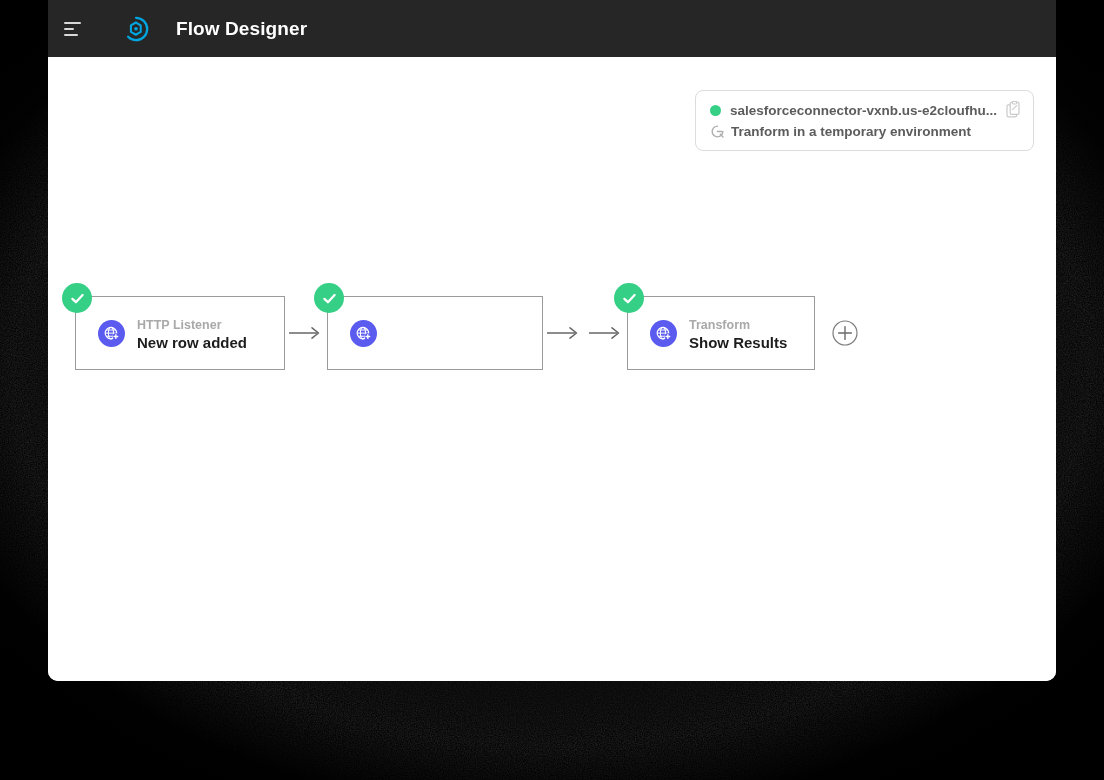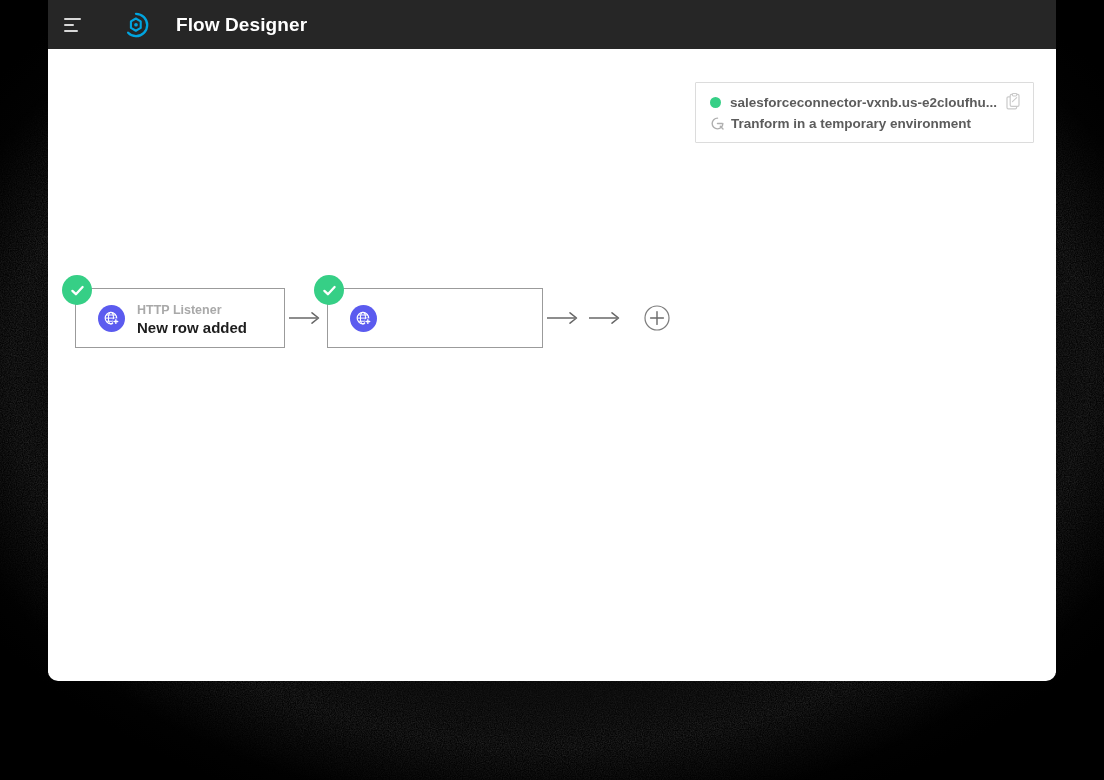--- a/index.html
+++ b/index.html
@@ -33,21 +33,21 @@
     width: 1008px;
     height: 681px;
     z-index: 2;
     border-radius: 0 0 10px 10px;
     overflow: hidden;
     background: #ffffff;
   }
 
   
   #topbar {
-    height: 49px;
+    height: 57px;
     background: #262626;
     display: flex;
     align-items: center;
     padding-left: 14px;
     gap: 16px;
   }
 
   #hamburger-button {
     width: 30px;
     height: 30px;
@@ -94,21 +94,21 @@
     background: #ffffff;
   }
 
   
   #status-panel {
     position: absolute;
     left: 647px;
     top: 33px;
     width: 339px;
     border: 1px solid #dcdcdc;
-    border-radius: 1px;
+    border-radius: 8px;
     background: #ffffff;
     padding: 10px 12px 11px 14px;
   }
 
   .status-row {
     display: flex;
     align-items: center;
     white-space: nowrap;
   }
   #status-row-env { margin-bottom: 5px; }
@@ -158,21 +158,21 @@
   #flow-row {
     position: absolute;
     left: 27px;
     top: 239px;
     display: flex;
     align-items: center;
   }
 
   .flow-node {
     position: relative;
-    height: 60px;
+    height: 74px;
     border: 1px solid #9b9b9b;
     background: #ffffff;
     display: flex;
     align-items: center;
     padding-left: 22px;
     padding-right: 18px;
     cursor: pointer;
   }
   .flow-node.n0 { width: 210px; }
   .flow-node.n1 { width: 216px; }
@@ -379,20 +379,40 @@
       </span>
 
 
       <span class="flow-arrow">
         <svg width="36" height="16" viewBox="0 0 36 16" aria-hidden="true">
           <path d="M1 8 H29" stroke="#676767" stroke-width="1.5"></path>
           <path d="M24 2.8 L30.5 8 L24 13.2" fill="none" stroke="#676767" stroke-width="1.5" stroke-linecap="round" stroke-linejoin="round"></path>
         </svg>
       </span>
 
+      <div class="flow-node n3">
+        <span class="node-status-badge">
+          <svg width="17" height="17" viewBox="0 0 17 17" aria-hidden="true">
+            <path d="M3.4 8.9 L6.9 12.2 L13.6 5.0" fill="none" stroke="#ffffff" stroke-width="2.3" stroke-linecap="round" stroke-linejoin="round"></path>
+          </svg>
+        </span>
+        <span class="node-icon">
+          <svg width="17" height="17" viewBox="0 0 18 18" aria-hidden="true">
+            <circle cx="8.4" cy="8.6" r="6.1" fill="none" stroke="#ffffff" stroke-width="1.25"></circle>
+            <ellipse cx="8.4" cy="8.6" rx="2.7" ry="6.1" fill="none" stroke="#ffffff" stroke-width="1.1"></ellipse>
+            <path d="M2.4 8.6 H14.5 M3.3 5.3 H13.6 M3.3 11.9 H13.6" stroke="#ffffff" stroke-width="1.05"></path>
+            <circle cx="13.6" cy="12.2" r="3.4" fill="#5b5bef"></circle>
+            <path d="M13.6 10.2 V14.2 M11.6 12.2 H15.6" stroke="#ffffff" stroke-width="1.4" stroke-linecap="round"></path>
+          </svg>
+        </span>
+        <span class="node-text">
+          <span class="node-type">Transform</span>
+          <span class="node-name">Show Results</span>
+        </span>
+      </div>
 
       <svg id="add-step-button" viewBox="0 0 26 26" aria-hidden="true">
         <circle cx="13" cy="13" r="12" fill="none" stroke="#7d7d7d" stroke-width="1.2"></circle>
         <path d="M13 6.6 V19.4 M6.6 13 H19.4" stroke="#6a6a6a" stroke-width="1.4" stroke-linecap="round"></path>
       </svg>
 
     </div>
   </div>
 </div>
 

